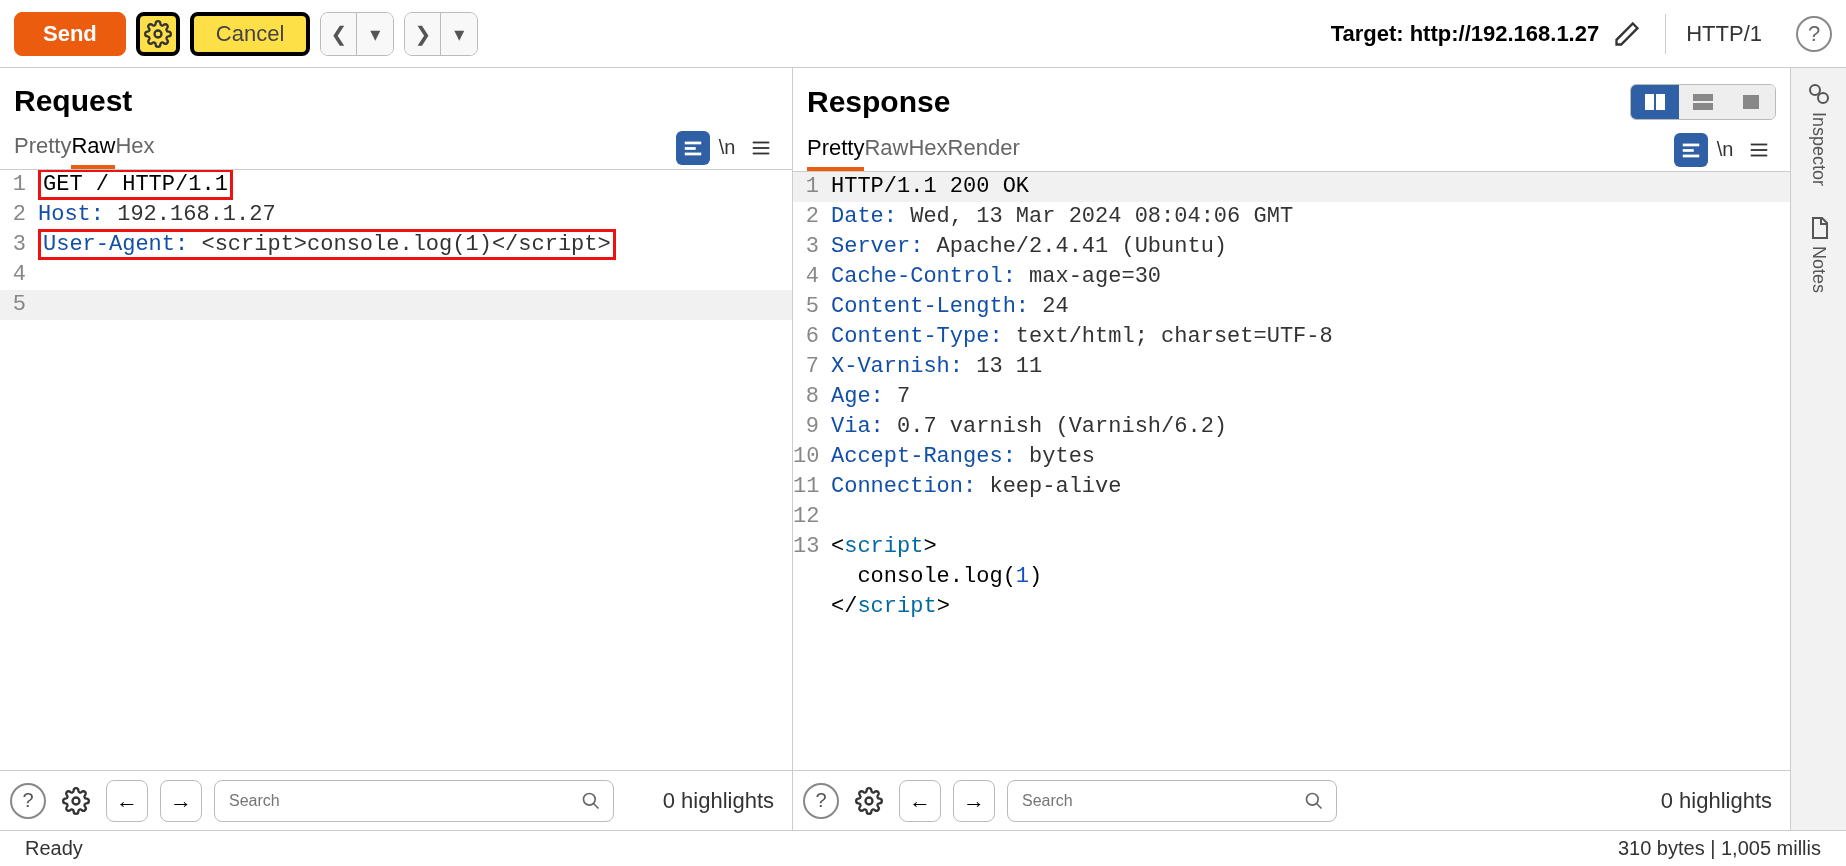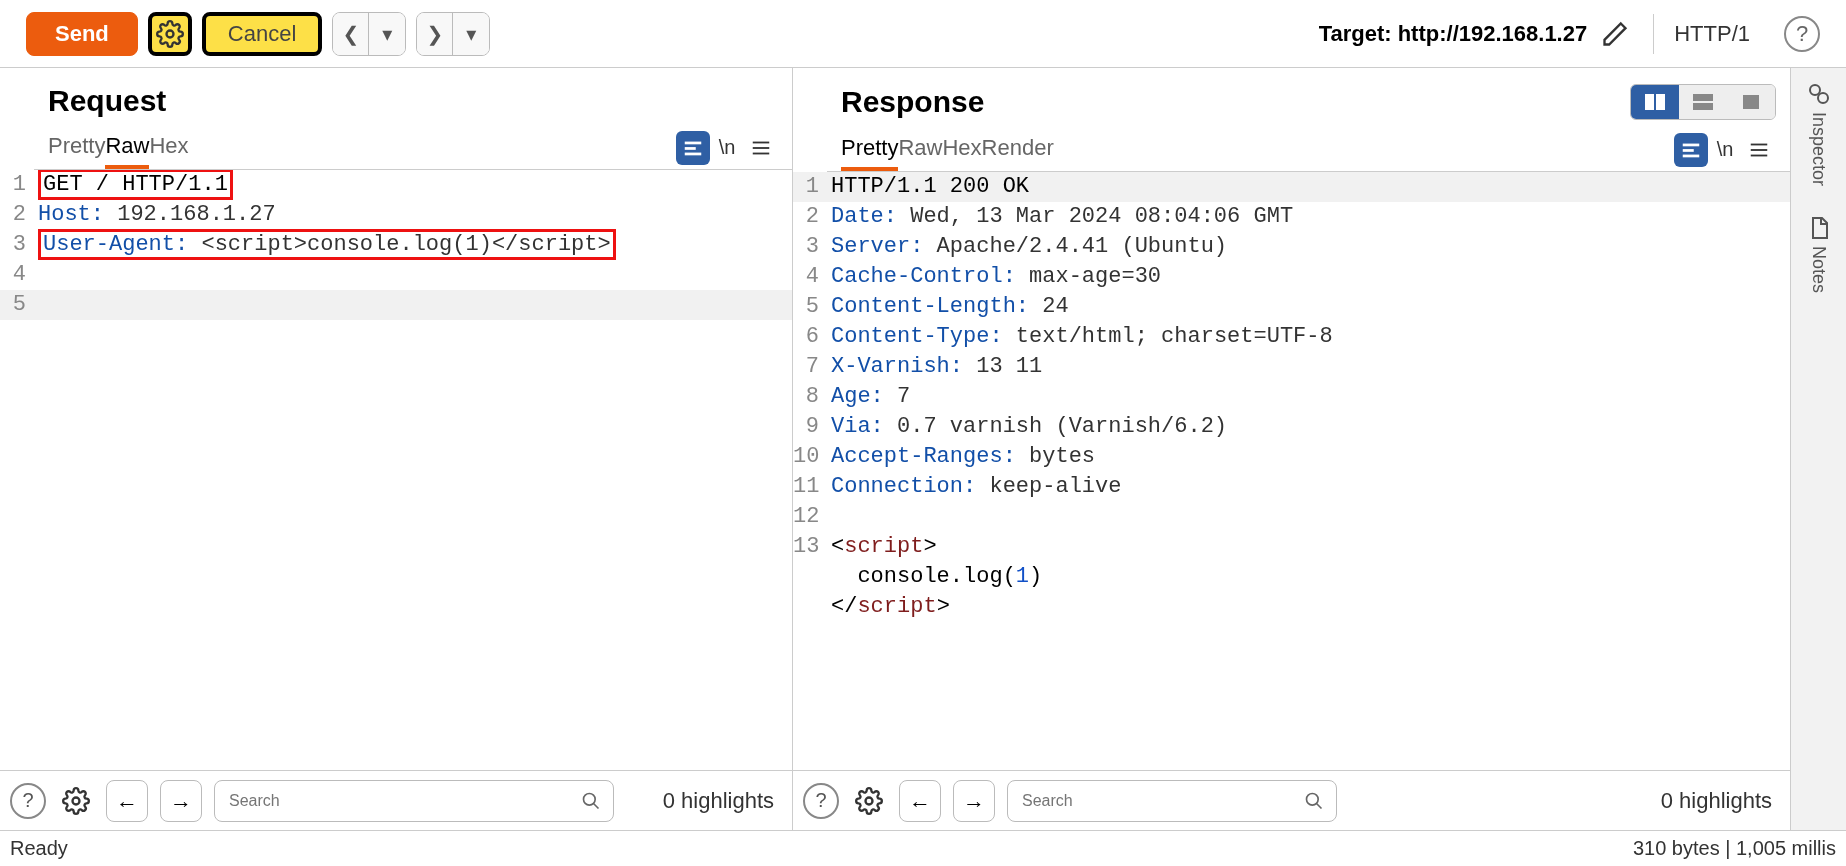--- a/index.html
+++ b/index.html
@@ -1,41 +1,41 @@
 <!DOCTYPE html>
 <html><head>
 <meta charset="utf-8">
 <style>
   * { box-sizing: border-box; }
   html, body { margin:0; padding:0; font-family: Arial, Helvetica, sans-serif; font-size:16px; background:#fff; color:#000; }
   body { width:1846px; height:866px; display:flex; flex-direction:column; overflow:hidden; }
 
   
-  .toolbar { height:68px; border-bottom:1px solid #ccc; display:flex; align-items:center; padding:0 26px; gap:10px; }
+  .toolbar { height:68px; border-bottom:1px solid #ccc; display:flex; align-items:center; padding:0 14px; gap:10px; }
   .btn { border:4px solid #000000; border-radius:8px; background:#fde047; height:44px; display:flex; align-items:center; justify-content:center; cursor:pointer; }
   .send-btn { background:#ec5c0e; color:#fff; font-weight:bold; font-size:22px; padding:0 28px; border:1px solid #ec5c0e; }
   .icon-btn { width:44px; font-size:22px; }
   .cancel-btn { padding:0 22px; font-size:22px; color:#444; }
   .nav-group { display:flex; border:1px solid #bbb; border-radius:8px; overflow:hidden; height:44px; }
   .nav-group .seg { width:36px; display:flex; align-items:center; justify-content:center; font-size:20px; color:#555; background:#f8f8f8; }
   .nav-group .seg:first-child { border-right:1px solid #bbb; }
   .spacer { flex:1; }
   .target-text { font-size:22px; font-weight:bold;margin-left:6px; }
   .edit-icon { width:36px; height:36px; display:flex; align-items:center; justify-content:center; font-size:24px; cursor:pointer; }
   .vdiv { width:1px; height:40px; background:#ccc; margin:0 10px; }
   .proto { font-size:22px; color:#333; margin-right:24px; }
   .help-icon { width:36px; height:36px; border:2px solid #888; border-radius:50%; display:flex; align-items:center; justify-content:center; font-size:22px; color:#666; }
 
   
   .panes { flex:1; display:flex; min-height:0; }
   .pane { display:flex; flex-direction:column; min-height:0; }
   .pane.left { width:793px; border-right:1px solid #ccc; }
   .pane.right { flex:1; }
 
-  .pane-header { display:flex; flex-direction:column;margin-left:34px; }
+  .pane-header { display:flex; flex-direction:column; }
   .title-row { display:flex; align-items:center; padding:16px 14px 8px 14px; }
   .pane-title { font-size:30px; font-weight:bold; flex:1; }
   .view-toggle { display:flex; border:1px solid #bbb; border-radius:6px; overflow:hidden; height:36px; }
   .view-toggle .vt { width:48px; display:flex; align-items:center; justify-content:center; background:#eee; }
   .view-toggle .vt.active { background:#2f5fa4; color:#fff; }
 
   .tab-row { display:flex; align-items:center; padding:0 14px 0 14px; border-bottom:1px solid #ccc; height:44px; }
   .tab { font-size:22px; color:#666; border-bottom:4px solid transparent; height:100%; display:flex; align-items:center; cursor:pointer; }
   .tab.active { color:#000; font-weight:500; border-bottom-color:#ec5c0e; }
   .tab-spacer { flex:1; }
@@ -44,41 +44,41 @@
 
   
   .code-area { flex:1; overflow:auto; font-family: "Menlo","Consolas","Courier New",monospace; font-size:22px; }
   .code-line { display:flex; line-height:30px; }
   .gutter { width:32px; text-align:right; color:#888; padding-right:6px; flex-shrink:0; }
   .code { white-space:pre; padding-left:6px; flex:1; }
   .hl-box { border:3px solid #e11; padding:0 2px; }
   .hkey { color:#124fa8; }
   .hval { color:#333; }
   .hmethod { }
-  .tag { color:#7f1d1d; }
+  .tag { color:#0369a1; }
   .num { color:#1150c7; }
   .linebg-sel { background:#f1f1f1; }
 
   
   .search-bar { height:60px; border-top:1px solid #ccc; display:flex; align-items:center; gap:12px; padding:0 10px; }
   .circ-icon { width:36px; height:36px; border:2px solid #888; border-radius:50%; display:flex; align-items:center; justify-content:center; font-size:20px; color:#555; }
   .gear-icon { width:36px; height:36px; display:flex; align-items:center; justify-content:center; font-size:28px; color:#333; }
   .arrow-box { width:42px; height:42px; border:1px solid #bbb; border-radius:8px; display:flex; align-items:center; justify-content:center; font-size:22px; cursor:pointer; }
   .search-input-wrap { flex:0 0 auto; width:400px; height:42px; border:1px solid #bbb; border-radius:8px; display:flex; align-items:center; padding:0 12px; }
   .search-input-wrap.lg { width:330px; }
   .search-input { border:none; outline:none; font-size:16px; flex:1; color:#666; }
   .hl-text { font-size:22px; color:#333; margin-left:auto; padding-right:8px; }
 
   
   .side-strip { width:56px; border-left:1px solid #ccc; background:#f2f2f2; display:flex; flex-direction:column; align-items:center; padding-top:14px; gap:30px; }
   .side-item { display:flex; flex-direction:column; align-items:center; gap:6px; color:#555; font-size:16px; cursor:pointer; }
   .side-item .lbl { writing-mode:vertical-rl; font-size:18px; }
 
   
-  .status-bar { height:36px; border-top:1px solid #ccc; display:flex; align-items:center; padding:0 10px; font-size:20px; color:#333; }
+  .status-bar { height:36px; border-top:1px solid #ccc; display:flex; align-items:center; padding:0 25px; font-size:20px; color:#333; }
   .status-spacer { flex:1; }
 
   svg { display:block; }
 </style>
 </head>
 <body>
 
 <div class="toolbar">
   <button class="btn send-btn">Send</button>
   <button class="btn icon-btn">

